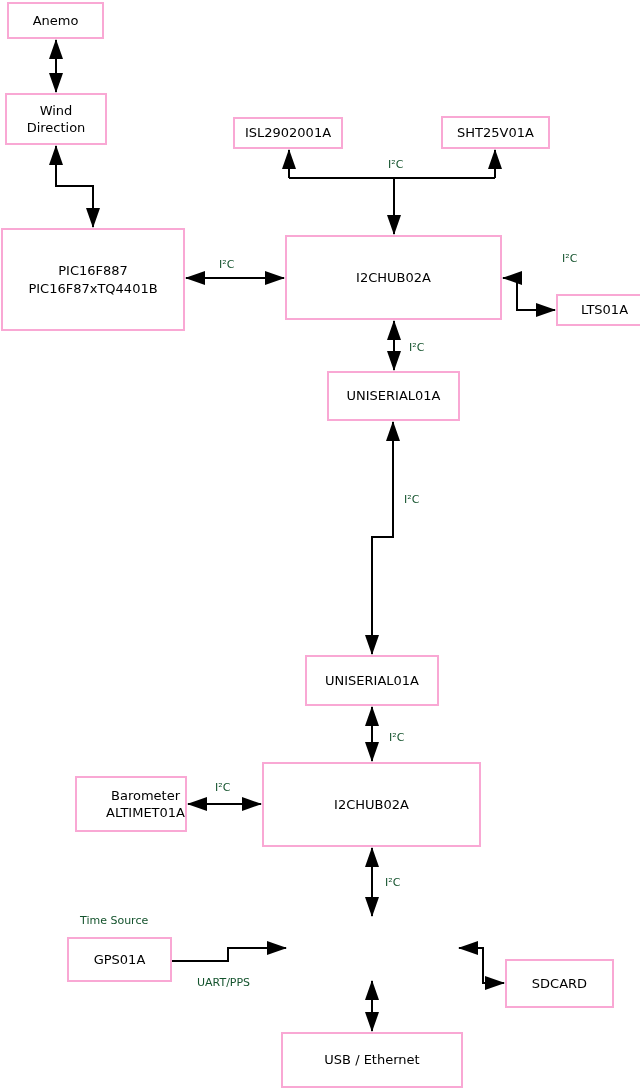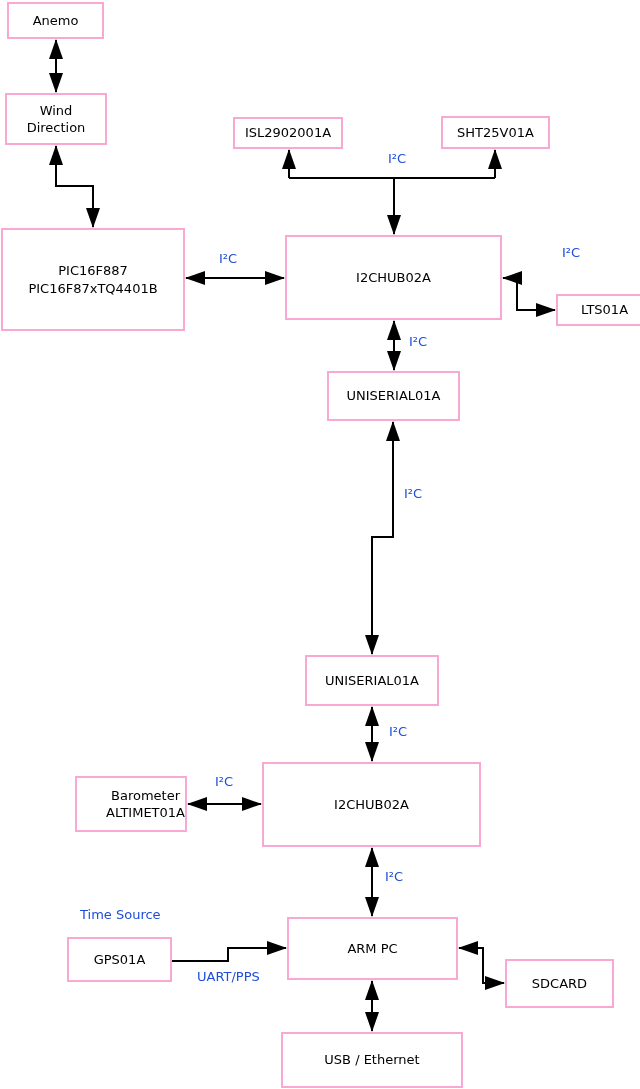--- a/index.html
+++ b/index.html
@@ -36,24 +36,25 @@
     display: flex;
     align-items: center;
     justify-content: center;
     text-align: center;
     font-size: 13px;
     line-height: 1.32;
     white-space: pre-line;
   }
   .edge-label {
     position: absolute;
-    color: #1d4ed8;
-    font-size: 13px;
+    color: #14532d;
+    font-size: 11px;
     line-height: 1.1;
     white-space: nowrap;
+    margin-top: 7px;
   }
 </style>
 </head>
 <body>
 
 <div id="canvas">
   <svg id="edges" viewBox="0 0 640 1089" xmlns="http://www.w3.org/2000/svg">
     <defs>
       <marker id="arrow" viewBox="0 0 20 14" refX="19" refY="7" markerWidth="20" markerHeight="14" markerUnits="userSpaceOnUse" orient="auto-start-reverse">
         <path d="M0,0 L20,7 L0,14 z" fill="#000000"></path>
@@ -85,21 +86,20 @@
     <div class="node" style="left: 233px; top: 117px; width: 110px; height: 32px;"><span>ISL2902001A</span></div>
     <div class="node" style="left: 441px; top: 116px; width: 109px; height: 33px;"><span>SHT25V01A</span></div>
     <div class="node" style="left: 285px; top: 235px; width: 217px; height: 85px;"><span>I2CHUB02A</span></div>
     <div class="node" style="left: 556px; top: 294px; width: 97px; height: 32px;"><span>LTS01A</span></div>
     <div class="node" style="left: 327px; top: 371px; width: 133px; height: 50px;"><span>UNISERIAL01A</span></div>
     <div class="node" style="left: 305px; top: 655px; width: 134px; height: 51px;"><span>UNISERIAL01A</span></div>
     <div class="node" style="left: 262px; top: 762px; width: 219px; height: 85px;"><span>I2CHUB02A</span></div>
     <div class="node" style="left: 75px; top: 776px; width: 112px; height: 56px; justify-content: flex-end;"><span>Barometer
 ALTIMET01A</span></div>
     <div class="node" style="left: 67px; top: 937px; width: 105px; height: 45px;"><span>GPS01A</span></div>
-    <div class="node" style="left: 287px; top: 917px; width: 171px; height: 63px;"><span>ARM PC</span></div>
     <div class="node" style="left: 505px; top: 959px; width: 109px; height: 49px;"><span>SDCARD</span></div>
     <div class="node" style="left: 281px; top: 1032px; width: 182px; height: 56px;"><span>USB / Ethernet</span></div>
     <div class="edge-label" style="left: 219px; top: 252px;">I²C</div>
     <div class="edge-label" style="left: 388px; top: 152px;">I²C</div>
     <div class="edge-label" style="left: 562px; top: 246px;">I²C</div>
     <div class="edge-label" style="left: 409px; top: 335px;">I²C</div>
     <div class="edge-label" style="left: 404px; top: 487px;">I²C</div>
     <div class="edge-label" style="left: 389px; top: 725px;">I²C</div>
     <div class="edge-label" style="left: 215px; top: 775px;">I²C</div>
     <div class="edge-label" style="left: 385px; top: 870px;">I²C</div>

